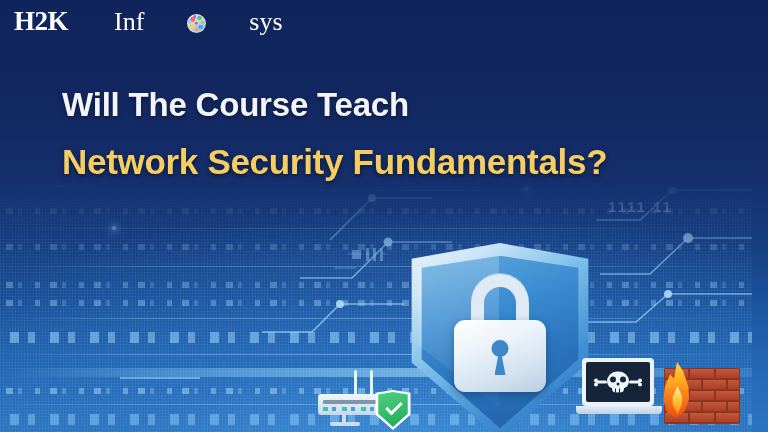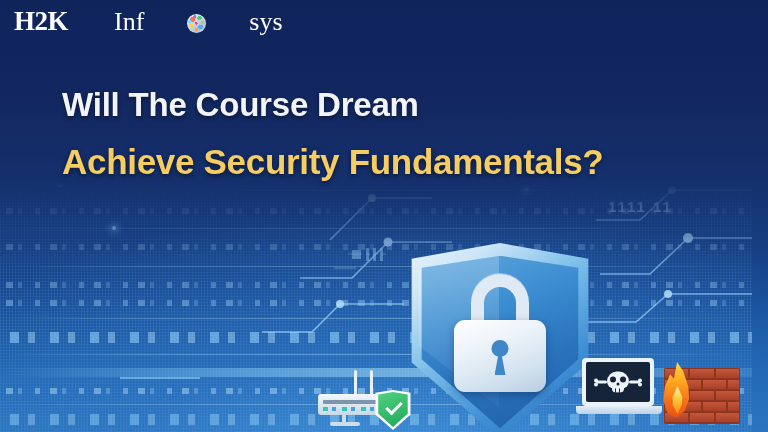--- a/index.html
+++ b/index.html
@@ -250,22 +250,22 @@
   <div class="logo">
     <div class="logo-row">
       <span class="logo-h2k">H2K</span>
       <span class="logo-inf">Inf</span>
       <span class="globe"></span>
       <span class="logo-sys">sys</span>
     </div>
   </div>
 
   <div class="headline">
-    <div class="h-line1">Will The Course Dream</div>
-    <div class="h-line2">Achieve Security Fundamentals?</div>
+    <div class="h-line1">Will The Course Teach</div>
+    <div class="h-line2">Network Security Fundamentals?</div>
   </div>
 
   <div class="shield-wrap">
     <div class="shield-outer"></div>
     <div class="shield-inner"></div>
     <div class="shield-gloss"></div>
     <div class="lock">
       <div class="lock-shackle"></div>
       <div class="lock-body">
         <div class="keyhole"></div>

